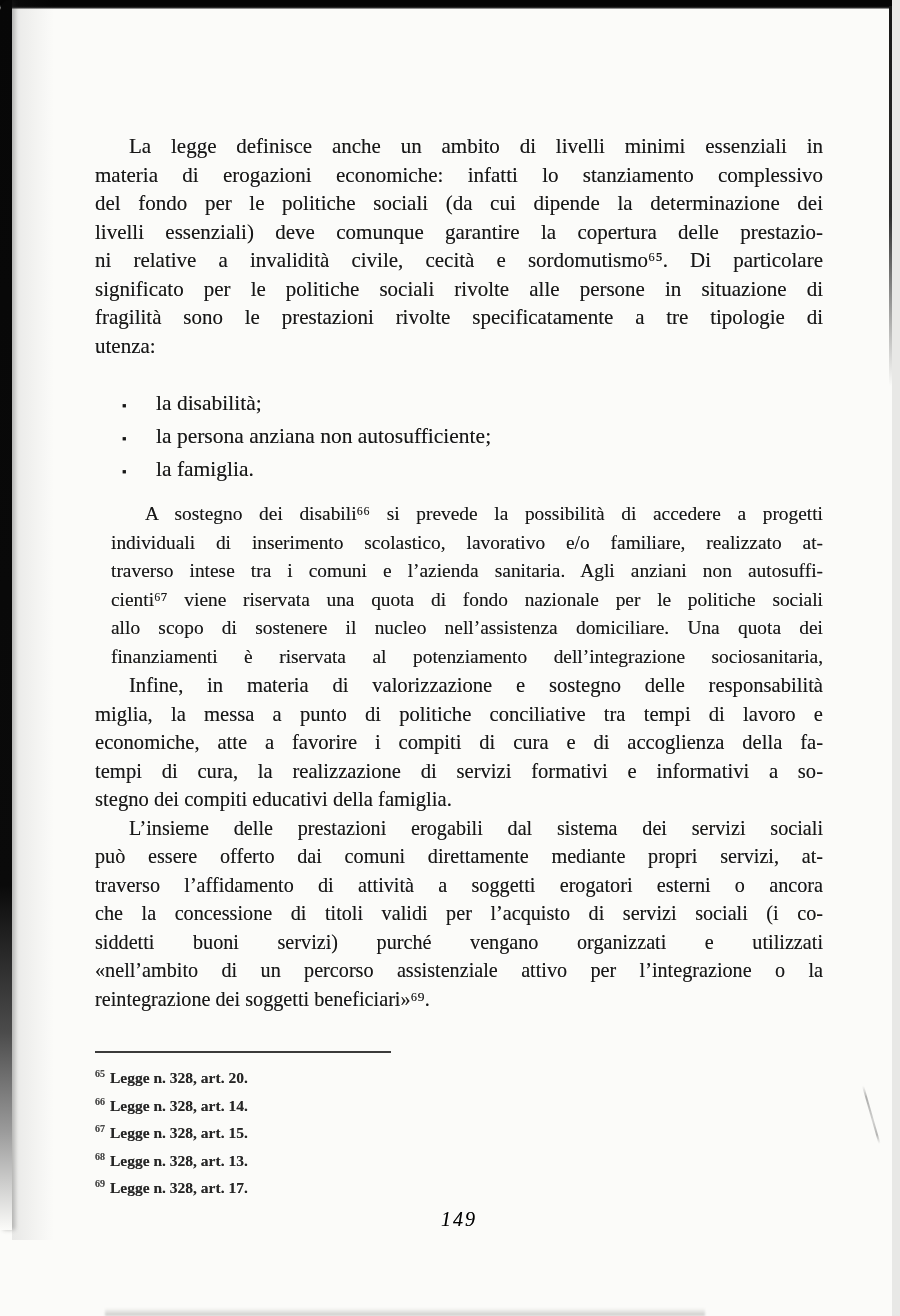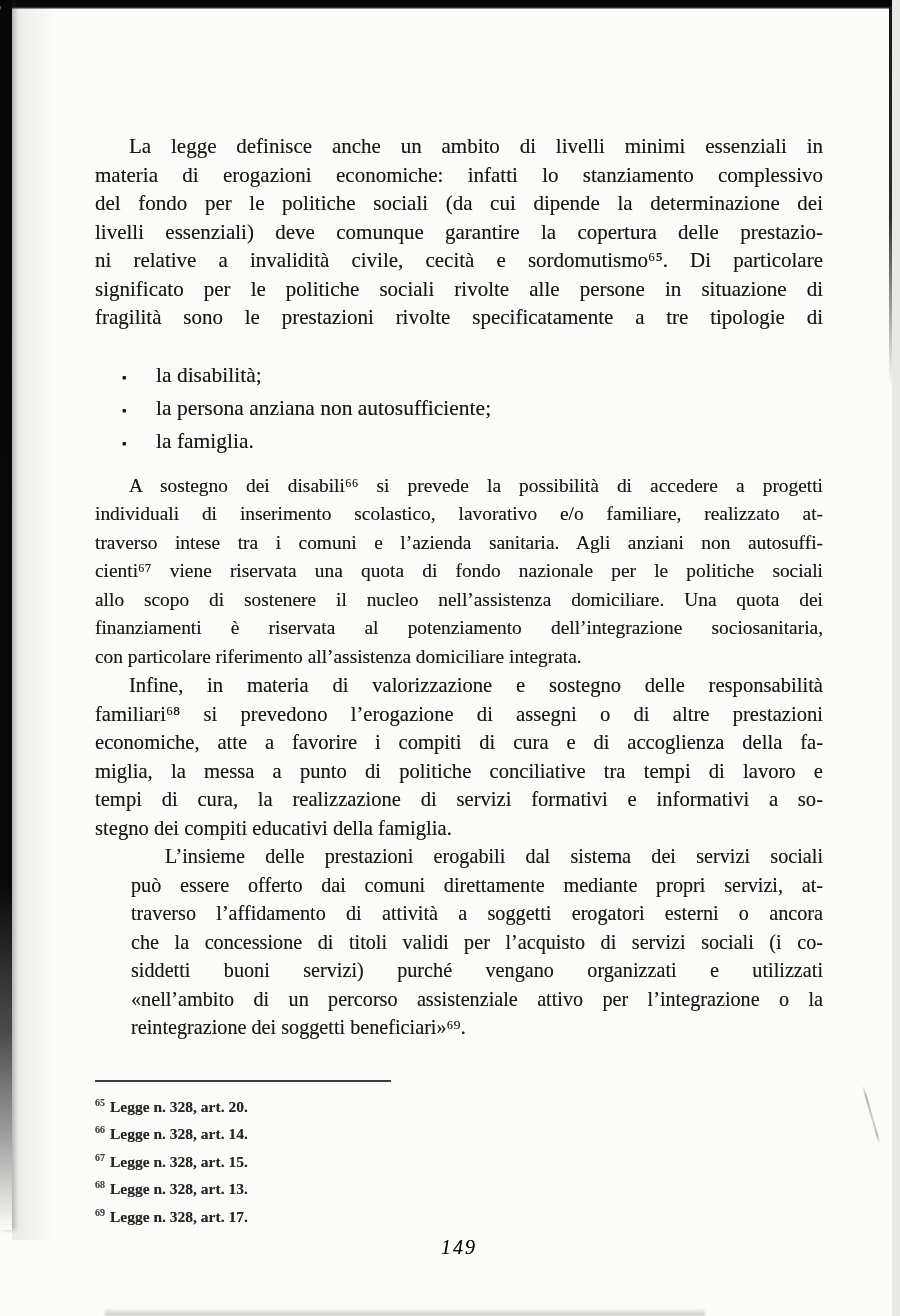--- a/index.html
+++ b/index.html
@@ -43,23 +43,23 @@
     filter:blur(0.4px);
   }
   
   .content{
     position:absolute;left:95px;top:0;width:728px;
     text-shadow:0 0 0.6px rgba(40,40,40,0.5);
   }
   .para{font-size:21px;line-height:28.5px;}
   .para.p2{font-size:19.4px;}
   .para.p3{font-size:20.6px;}
-  .para.p4{font-size:20.2px;margin-left:36px;}
+  .para.p4{font-size:20.2px;}
   .para.p1{margin-top:132px;}
-  .para.p2{margin-top:12px;}
+  .para.p2{margin-top:12px;margin-left:16px;}
   .line{
     text-align:justify;text-align-last:justify;
     white-space:normal;hyphens:none;
   }
   .line.first{text-indent:34px;}
   .line.last{text-align-last:left;}
   .bullets{margin-top:27px;margin-bottom:14px;font-size:21.5px;}
   .bullet-row{display:flex;align-items:baseline;height:33px;line-height:33px;padding-left:27px;}
   .bullet-marker{width:34px;font-size:13px;flex:none;}
   .footnote-rule{margin-top:38px;width:296px;height:2px;background:#3b3b3b;}
@@ -85,20 +85,21 @@
 
   <div class="content">
     <div class="para p1">
         <div class="line first">La legge definisce anche un ambito di livelli minimi essenziali in</div>
         <div class="line">materia di erogazioni economiche: infatti lo stanziamento complessivo</div>
         <div class="line">del fondo per le politiche sociali (da cui dipende la determinazione dei</div>
         <div class="line">livelli essenziali) deve comunque garantire la copertura delle prestazio-</div>
         <div class="line">ni relative a invalidità civile, cecità e sordomutismo⁶⁵. Di particolare</div>
         <div class="line">significato per le politiche sociali rivolte alle persone in situazione di</div>
         <div class="line">fragilità sono le prestazioni rivolte specificatamente a tre tipologie di</div>
+        <div class="line last">utenza:</div>
       </div>
     <div class="bullets">
         <div class="bullet-row">
           <span class="bullet-marker">▪</span>
           <span>la disabilità;</span>
         </div>
         <div class="bullet-row">
           <span class="bullet-marker">▪</span>
           <span>la persona anziana non autosufficiente;</span>
         </div>
@@ -107,27 +108,25 @@
           <span>la famiglia.</span>
         </div>
       </div>
     <div class="para p2">
         <div class="line first">A sostegno dei disabili⁶⁶ si prevede la possibilità di accedere a progetti</div>
         <div class="line">individuali di inserimento scolastico, lavorativo e/o familiare, realizzato at-</div>
         <div class="line">traverso intese tra i comuni e l’azienda sanitaria. Agli anziani non autosuffi-</div>
         <div class="line">cienti⁶⁷ viene riservata una quota di fondo nazionale per le politiche sociali</div>
         <div class="line">allo scopo di sostenere il nucleo nell’assistenza domiciliare. Una quota dei</div>
         <div class="line">finanziamenti è riservata al potenziamento dell’integrazione sociosanitaria,</div>
-        <div class="line last">con particolare riferimento all’assistenza domiciliare integrata.</div>
       </div>
     <div class="para p3">
         <div class="line first">Infine, in materia di valorizzazione e sostegno delle responsabilità</div>
-        <div class="line">familiari⁶⁸ si prevedono l’erogazione di assegni o di altre prestazioni</div>
+        <div class="line">miglia, la messa a punto di politiche conciliative tra tempi di lavoro e</div>
         <div class="line">economiche, atte a favorire i compiti di cura e di accoglienza della fa-</div>
-        <div class="line">miglia, la messa a punto di politiche conciliative tra tempi di lavoro e</div>
         <div class="line">tempi di cura, la realizzazione di servizi formativi e informativi a so-</div>
         <div class="line last">stegno dei compiti educativi della famiglia.</div>
       </div>
     <div class="para p4">
         <div class="line first">L’insieme delle prestazioni erogabili dal sistema dei servizi sociali</div>
         <div class="line">può essere offerto dai comuni direttamente mediante propri servizi, at-</div>
         <div class="line">traverso l’affidamento di attività a soggetti erogatori esterni o ancora</div>
         <div class="line">che la concessione di titoli validi per l’acquisto di servizi sociali (i co-</div>
         <div class="line">siddetti buoni servizi) purché vengano organizzati e utilizzati</div>
         <div class="line">«nell’ambito di un percorso assistenziale attivo per l’integrazione o la</div>

